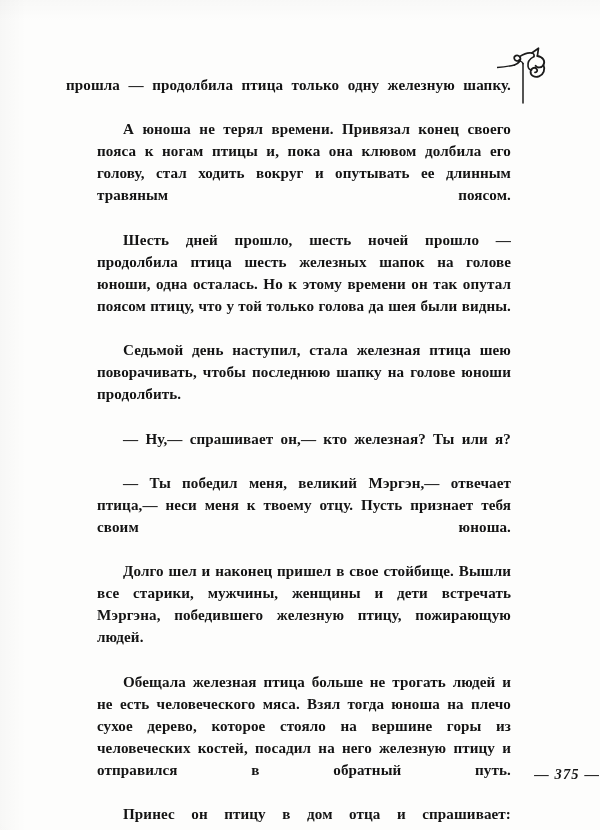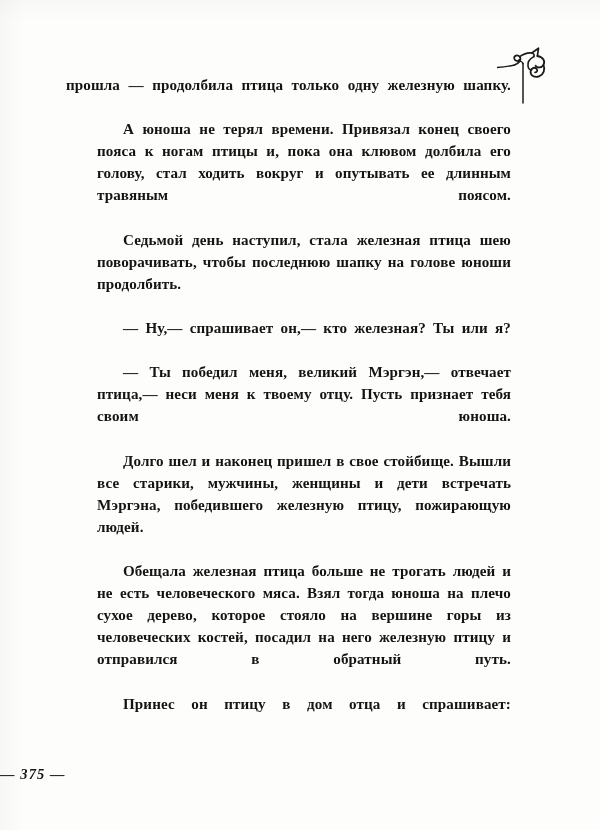--- a/index.html
+++ b/index.html
@@ -83,21 +83,21 @@
     width: 54px;
     height: 58px;
   }
 
   
   .folio {
     position: absolute;
     left: 0;
     top: 766px;
     width: 600px;
-    text-align: left;
+    text-align: right;
     font-size: 14.5px;
     font-weight: 700;
     font-style: italic;
     letter-spacing: 1.1px;
     color: #151515;
   }
 </style>
 </head>
 <body>
 
@@ -126,20 +126,21 @@
         <path d="M26.0 17.4 L 26.0 57.0" stroke-width="1.5"></path>
 
         <path d="M26.0 17.6 C 25.0 15.2, 22.6 14.6, 21.4 16.2" stroke-width="1.5"></path>
       </g>
     </svg>
   </div>
 
   <div class="text-column">
     <p class="para">прошла — продолбила птица только одну железную шапку.</p>
     <p class="para indent">А юноша не терял времени. Привязал конец своего пояса к ногам птицы и, пока она клювом долбила его голову, стал ходить вокруг и опутывать ее длинным травяным поясом.</p>
+    <p class="para indent">Шесть дней прошло, шесть ночей прошло — продолбила птица шесть железных шапок на голове юноши, одна осталась. Но к этому времени он так опутал поясом птицу, что у той только голова да шея были видны.</p>
     <p class="para indent">Седьмой день наступил, стала железная птица шею поворачивать, чтобы последнюю шапку на голове юноши продолбить.</p>
     <p class="para indent">— Ну,— спрашивает он,— кто железная? Ты или я?</p>
     <p class="para indent">— Ты победил меня, великий Мэргэн,— отвечает птица,— неси меня к твоему отцу. Пусть признает тебя своим юноша.</p>
     <p class="para indent">Долго шел и наконец пришел в свое стойбище. Вышли все старики, мужчины, женщины и дети встречать Мэргэна, победившего железную птицу, пожирающую людей.</p>
     <p class="para indent">Обещала железная птица больше не трогать людей и не есть человеческого мяса. Взял тогда юноша на плечо сухое дерево, которое стояло на вершине горы из человеческих костей, посадил на него железную птицу и отправился в обратный путь.</p>
     <p class="para indent">Принес он птицу в дом отца и спрашивает:</p>
 
   </div>
 
   <div class="folio">— 375 —</div>

